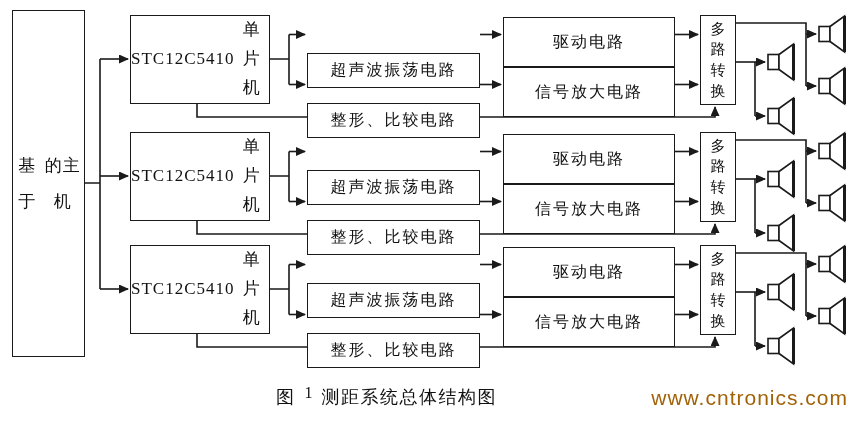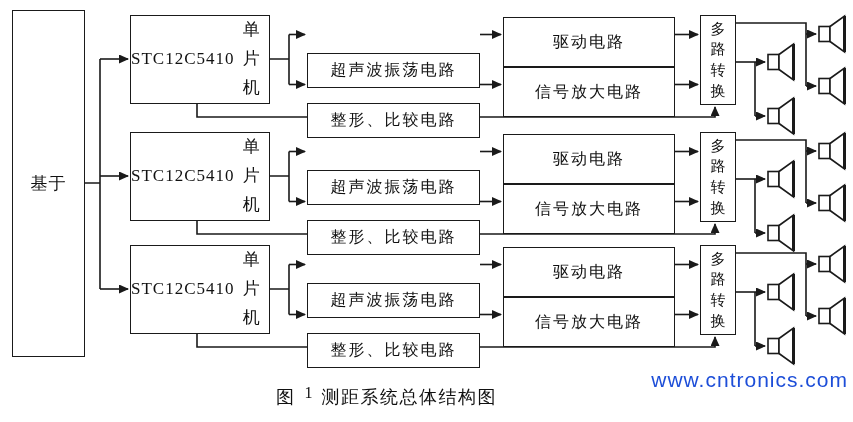--- a/index.html
+++ b/index.html
@@ -14,22 +14,22 @@
   .mcu{left:130px;width:140px;height:89px;flex-direction:row;
        font-size:17px;line-height:1.7;letter-spacing:1px;}
   .row-l{left:307px;width:173px;height:35px;margin-top:36px;}
   .row-r{left:503px;width:172px;height:50px;}
   .mux{left:700px;width:36px;height:90px;font-size:15px;}
   .mux span{display:block;width:1.05em;word-break:break-all;line-height:1.38;text-align:center;}
   svg.wires{position:absolute;left:0;top:0;width:853px;height:422px;pointer-events:none;}
   .caption{position:absolute;left:0;right:80px;top:385px;text-align:center;
            font-size:18px;letter-spacing:1.5px;color:#111;}
   .caption .num{font-size:16px;position:relative;top:-5px;margin:0 9px;letter-spacing:0;}
-  .watermark{position:absolute;right:5px;top:368px;font-family:"Liberation Sans","DejaVu Sans",sans-serif;
-             font-size:21px;letter-spacing:1px;color:#1d4ed8;}
+  .watermark{position:absolute;right:5px;top:386px;font-family:"Liberation Sans","DejaVu Sans",sans-serif;
+             font-size:21px;letter-spacing:1px;color:#a16207;}
 </style>
 </head>
 <body>
 
 <div id="canvas">
 
   <svg class="wires" viewBox="0 0 853 422">
     <defs>
       <marker id="arr" markerWidth="10" markerHeight="9" refX="9" refY="4.5" orient="auto" markerUnits="userSpaceOnUse">
         <path d="M0,0 L10,4.5 L0,9 z" fill="#1a1a1a"></path>
@@ -62,20 +62,21 @@
     </defs>
 
     <path d="M85 183 H100 M100 59 V289" fill="none" stroke="#1a1a1a" stroke-width="1.6"></path>
     <use href="#grp"></use>
     <use href="#grp" transform="translate(0,117)"></use>
     <use href="#grp" transform="translate(0,230)"></use>
   </svg>
 
   <div class="box host">
     <div>基于</div>
+    <div>的主机</div>
   </div>
 
   <div class="box mcu" style="top:15px">
     <div>STC12C5410</div>
     <div>单片机</div>
   </div>
   <div class="box row-l lbl" style="top:17px">超声波振荡电路</div>
   <div class="box row-r lbl" style="top:17px">驱动电路</div>
   <div class="box row-l lbl" style="top:67px">整形、比较电路</div>
   <div class="box row-r lbl" style="top:67px">信号放大电路</div>

